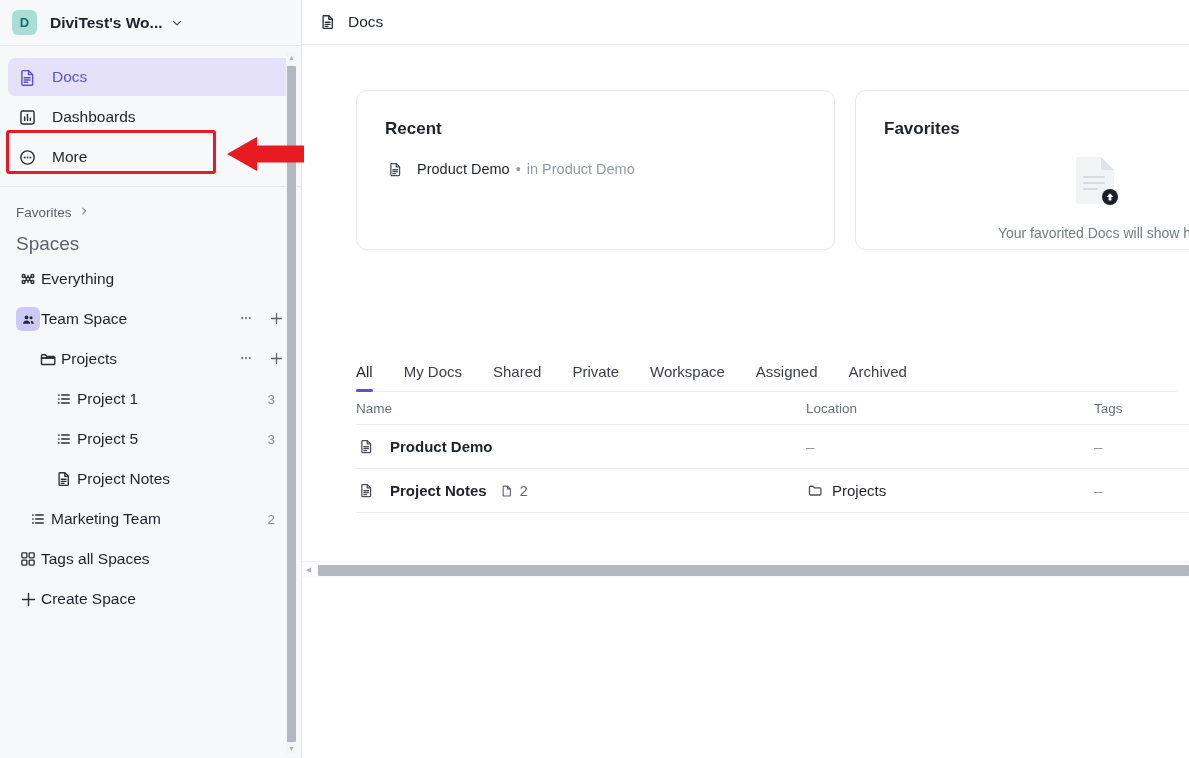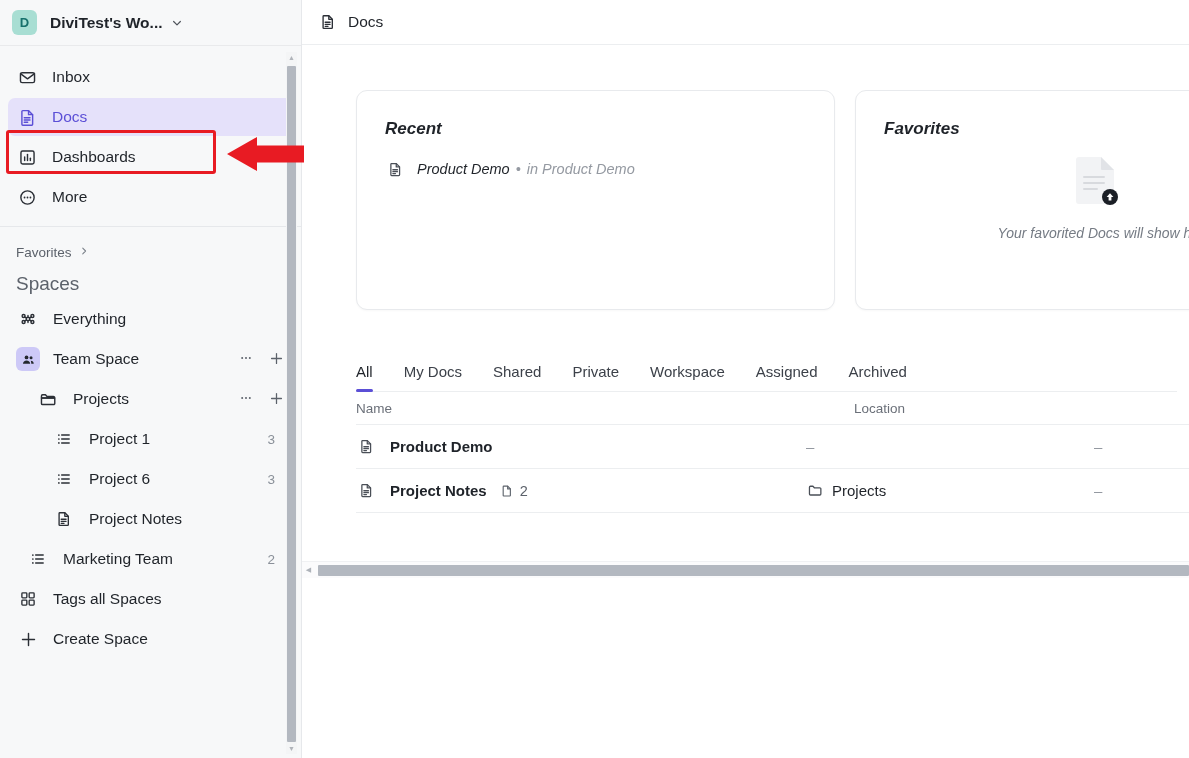--- a/index.html
+++ b/index.html
@@ -111,21 +111,21 @@
   .space-row .sq-ico {
     width: 24px; height: 24px; flex: 0 0 24px;
     border-radius: 6px;
     display: flex; align-items: center; justify-content: center;
   }
   .space-row .plain-ico {
     width: 24px; height: 24px; flex: 0 0 24px;
     display: flex; align-items: center; justify-content: center;
     color: #2b2f36;
   }
-  .space-row .lbl { margin-left: 13px; white-space: nowrap; flex: 1 1 auto; }
+  .space-row .lbl { margin-left: 1px; white-space: nowrap; flex: 1 1 auto; }
   .space-row .actions {
     display: flex; align-items: center; gap: 14px;
     color: #5c626b; font-size: 15px;
   }
   .space-row .actions span { cursor: pointer; line-height: 1; }
   .space-row .cnt { color: #8a9099; font-size: 13.5px; padding-right: 10px; }
 
   .indent1 { padding-left: 28px; }
   .indent2 { padding-left: 44px; }
   .indent1b { padding-left: 18px; }
@@ -173,30 +173,29 @@
     position: absolute;
     top: 45px; left: 0; right: 0; bottom: 0;
   }
 
   .cards {
     position: absolute;
     top: 45px; left: 54px;
     display: flex; gap: 20px;
   }
   .card {
-    width: 479px; height: 220px;
+    width: 479px; height: 160px;
     background: #ffffff;
     border: 1px solid #e8eaed;
     border-radius: 11px;
     padding: 28px 28px 0 28px;
     box-shadow: 0 1px 2px rgba(16,24,40,0.03);
     flex: 0 0 479px;
     position: relative;
     overflow: hidden;
-    font-style: italic;
   }
   .card-title { font-size: 17px; font-weight: bold; color: #1f2329; }
   .recent-row {
     display: flex; align-items: center;
     margin-top: 20px;
     font-size: 14.5px;
     cursor: pointer;
   }
   .recent-row .ico { width: 20px; height: 20px; display:flex; align-items:center; justify-content:center; color:#4a4f57; flex:0 0 20px;}
   .recent-row .nm { margin-left: 12px; color: #1f2329; }
@@ -240,21 +239,21 @@
 
   
   .table {
     position: absolute;
     top: 347px; left: 54px; right: 0;
   }
   .thead {
     display: flex; align-items: center;
     height: 33px;
     border-bottom: 1px solid #eceef0;
-    font-size: 13.5px; color: #6b7079; gap: 48px;
+    font-size: 13.5px; color: #6b7079;
   }
   .trow {
     display: flex; align-items: center;
     height: 44px;
     border-bottom: 1px solid #eceef0;
     font-size: 15px; color: #1f2329;
     cursor: pointer;
   }
   .c-name { width: 450px; flex: 0 0 450px; display: flex; align-items: center; }
   .c-loc  { width: 256px; flex: 0 0 256px; display: flex; align-items: center; }
@@ -324,29 +323,20 @@
         <svg width="12" height="12" viewBox="0 0 16 16" fill="none" stroke="currentColor" stroke-width="1.6" stroke-linecap="round" stroke-linejoin="round">
             <path d="M3.5 6 8 10.5 12.5 6"></path>
           </svg>
       </div>
     </div>
 
     <div class="nav-scroll">
       <div class="nav-top">
 
 
-        <div class="nav-item">
-          <span class="ico">
-            <svg width="19" height="19" viewBox="0 0 20 20" fill="none" stroke="currentColor" stroke-width="1.5" stroke-linecap="round" stroke-linejoin="round">
-                <rect x="2.6" y="5" width="14.8" height="10.4" rx="1.8"></rect>
-                <path d="M2.6 6 10 11.4 17.4 6"></path>
-              </svg>
-          </span>
-          <span class="lbl">Inbox</span>
-        </div>
 
         <div class="nav-item active">
           <span class="ico">
             <svg width="19" height="19" viewBox="0 0 20 20" fill="none" stroke="currentColor" stroke-width="1.5" stroke-linecap="round" stroke-linejoin="round">
                 <path d="M5 2.8h6.2L15.4 7v10.2a.9.9 0 0 1-.9.9H5a.9.9 0 0 1-.9-.9V3.7a.9.9 0 0 1 .9-.9Z"></path>
                 <path d="M11.1 2.9V7h4.2"></path>
                 <path d="M6.6 10.2h6"></path>
                 <path d="M6.6 12.6h6"></path>
                 <path d="M6.6 15h3.6"></path>
               </svg>
@@ -473,21 +463,21 @@
 
       <div class="space-row indent2">
         <span class="plain-ico">
           <svg width="18" height="18" viewBox="0 0 20 20" fill="none" stroke="currentColor" stroke-width="1.5" stroke-linecap="round">
               <path d="M7.4 5.6h8.4M7.4 10h8.4M7.4 14.4h8.4"></path>
               <circle cx="4.3" cy="5.6" r="0.95" fill="currentColor" stroke="none"></circle>
               <circle cx="4.3" cy="10" r="0.95" fill="currentColor" stroke="none"></circle>
               <circle cx="4.3" cy="14.4" r="0.95" fill="currentColor" stroke="none"></circle>
             </svg>
         </span>
-        <span class="lbl">Project 6</span>
+        <span class="lbl">Project 5</span>
         <span class="cnt">3</span>
       </div>
 
       <div class="space-row indent2">
         <span class="plain-ico">
           <svg width="18" height="18" viewBox="0 0 20 20" fill="none" stroke="currentColor" stroke-width="1.5" stroke-linecap="round" stroke-linejoin="round">
               <path d="M5.4 3.1h5.6l3.8 3.8v9.4a.85.85 0 0 1-.85.85H5.4a.85.85 0 0 1-.85-.85V3.95A.85.85 0 0 1 5.4 3.1Z"></path>
               <path d="M10.9 3.2v3.8h3.8"></path>
               <path d="M6.9 10.3h5.4M6.9 12.6h5.4M6.9 14.8h3.1"></path>
             </svg>

